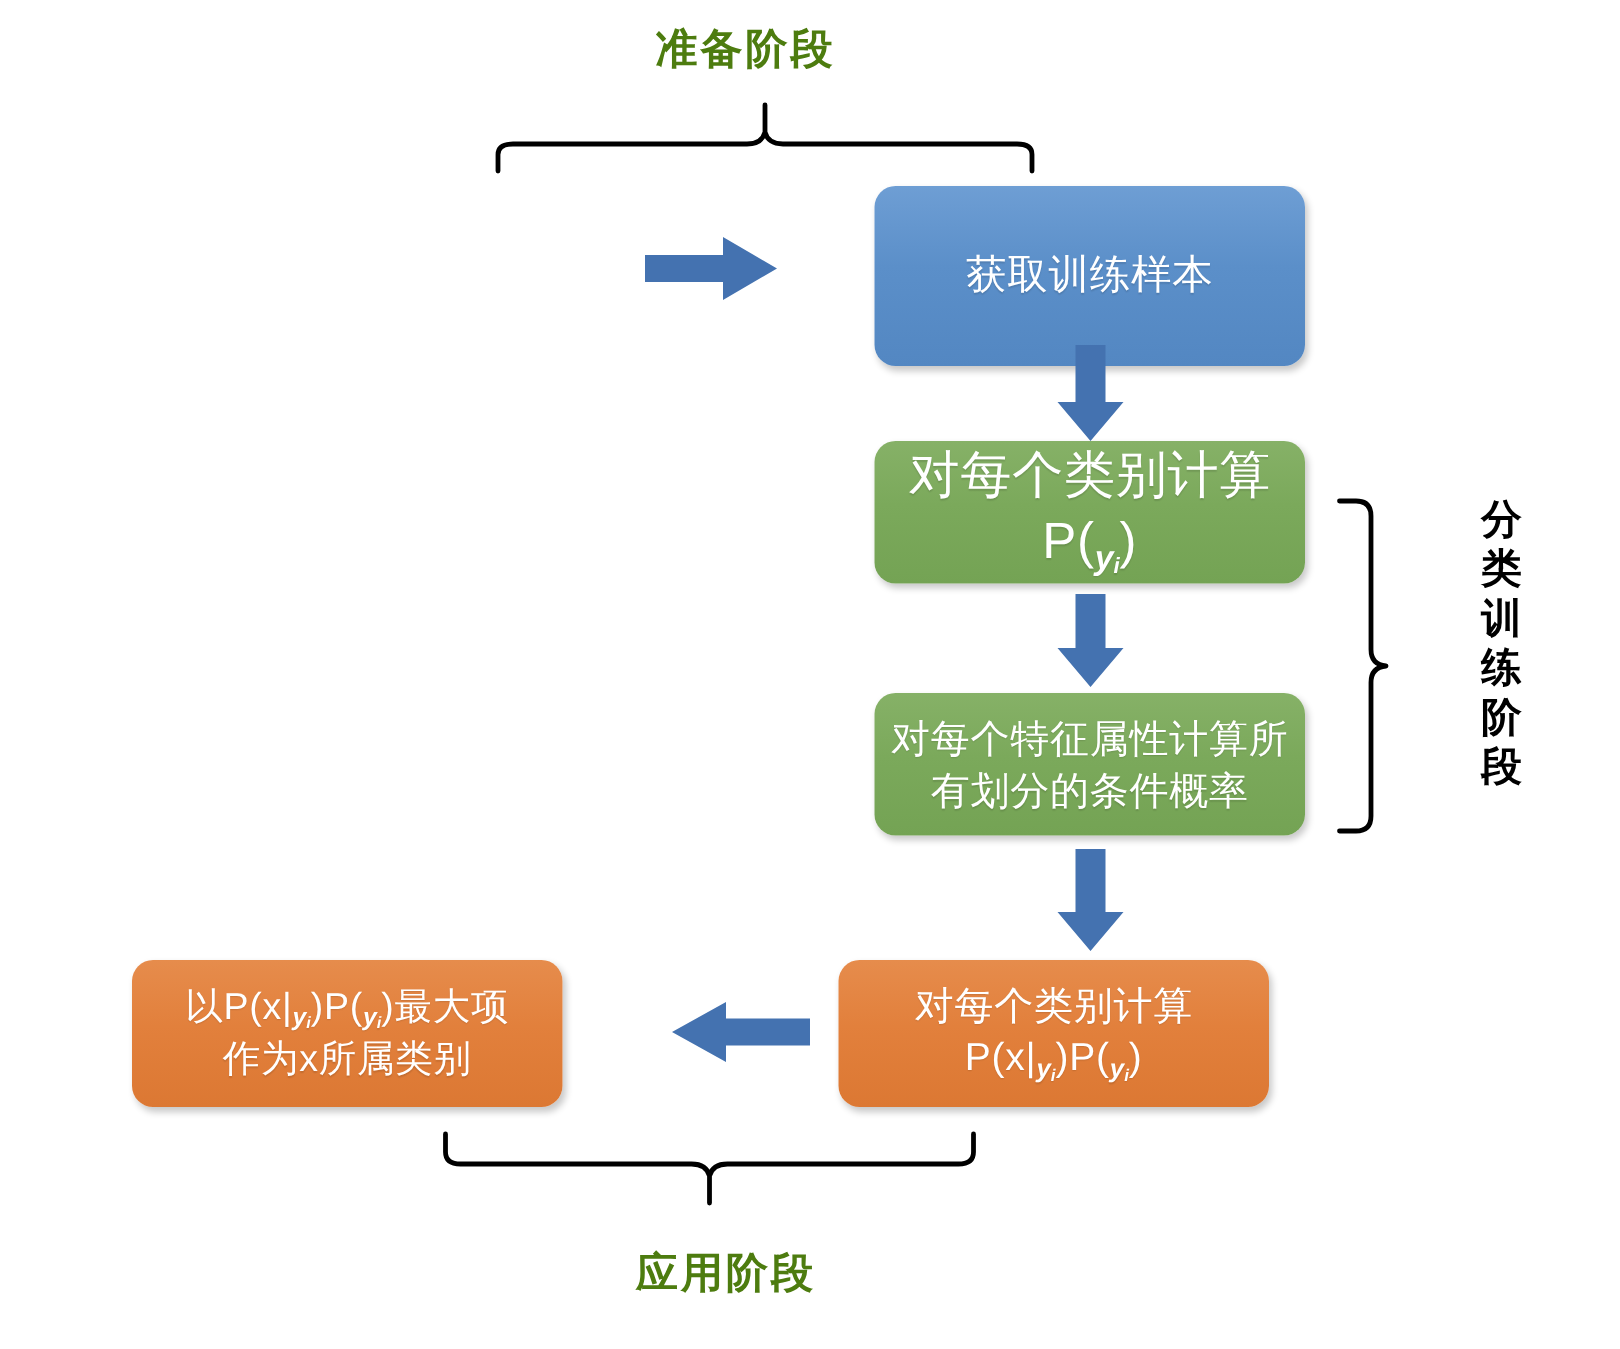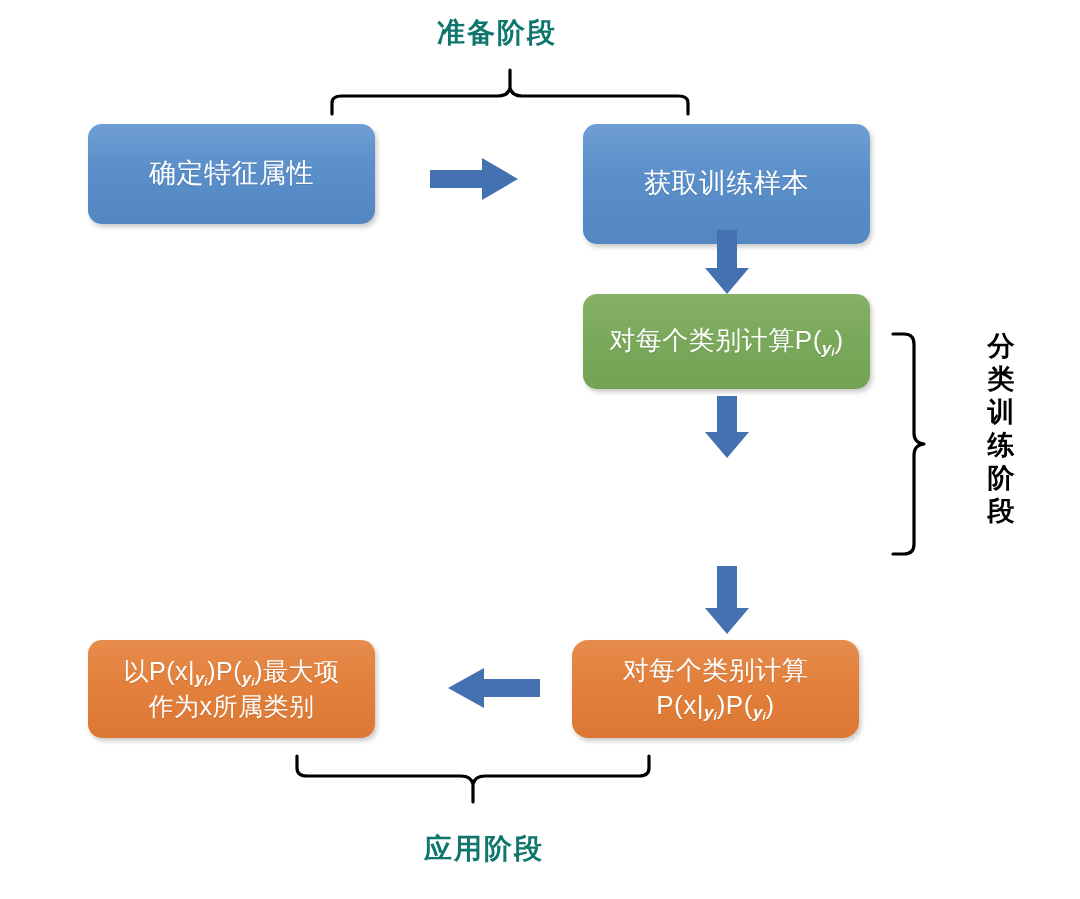--- a/index.html
+++ b/index.html
@@ -59,21 +59,21 @@
   .arrow {
     position: absolute;
   }
 
   
   .brace {
     position: absolute;
   }
   .phase-label {
     position: absolute;
-    color: #0f766e;
+    color: #4d7c0f;
     font-weight: bold;
     letter-spacing: 2px;
   }
   .phase-vertical {
     position: absolute;
     color: #000000;
     font-weight: bold;
     text-align: center;
     line-height: 1.22;
     width: 46px;
@@ -84,50 +84,50 @@
 
 <div id="canvas">
 
   <div class="phase-label" style="left:437px; top:14px; font-size:28px;">准备阶段</div>
 
   <svg class="brace" style="left:320px; top:68px;" width="380" height="48">
     <path d="M 12 46 L 12 35 Q 12 28 22 28 L 178 28 Q 188 28 190 20 L 190 2
              M 190 20 Q 192 28 202 28 L 358 28 Q 368 28 368 35 L 368 46" fill="none" stroke="#000000" stroke-width="3.2" stroke-linecap="round"></path>
   </svg>
 
-  <div class="node node-blue" style="left:88px; top:124px; width:287px; height:100px; font-size:27px;">
-    <span class="label">确定特征属性</span>
-  </div>
 
   <div class="node node-blue" style="left:583px; top:124px; width:287px; height:120px; font-size:27px;">
     <span class="label">获取训练样本</span>
   </div>
 
   <svg class="arrow" style="left:430px; top:158px;" width="92" height="44">
     <path d="M 0 12 L 52 12 L 52 0 L 88 21 L 52 42 L 52 30 L 0 30 Z" fill="#4472B0"></path>
   </svg>
 
   <svg class="arrow" style="left:704px; top:230px;" width="46" height="66">
     <path d="M 13 0 L 33 0 L 33 38 L 45 38 L 23 64 L 1 38 L 13 38 Z" fill="#4472B0"></path>
   </svg>
 
-  <div class="node node-green" style="left:583px; top:294px; width:287px; height:95px; font-size:26px;">
+  <div class="node node-green" style="left:583px; top:294px; width:287px; height:95px; font-size:34px;">
     <span class="label">对每个类别计算P(<span class="sub">y<span class="sub" style="vertical-align:-0.22em;">i</span></span>)</span>
   </div>
 
   <svg class="arrow" style="left:704px; top:396px;" width="46" height="64">
     <path d="M 13 0 L 33 0 L 33 36 L 45 36 L 23 62 L 1 36 L 13 36 Z" fill="#4472B0"></path>
   </svg>
 
+  <div class="node node-green" style="left:583px; top:462px; width:287px; height:95px; font-size:26px;">
+    <span class="label"><span>对每个特征属性计算所</span><br><span>有划分的条件概率</span></span>
+  </div>
 
   <svg class="arrow" style="left:704px; top:566px;" width="46" height="70">
     <path d="M 13 0 L 33 0 L 33 42 L 45 42 L 23 68 L 1 42 L 13 42 Z" fill="#4472B0"></path>
   </svg>
 
-  <div class="node node-orange" style="left:572px; top:640px; width:287px; height:98px; font-size:26px;border-radius:16px;">
+  <div class="node node-orange" style="left:559px; top:640px; width:287px; height:98px; font-size:26px;">
     <span class="label">对每个类别计算<br>P(x|<span class="sub">y<span class="sub" style="vertical-align:-0.22em;">i</span></span>)P(<span class="sub">y<span class="sub" style="vertical-align:-0.22em;">i</span></span>)</span>
   </div>
 
   <div class="node node-orange" style="left:88px; top:640px; width:287px; height:98px; font-size:25px;">
     <span class="label">以P(x|<span class="sub">y<span class="sub" style="vertical-align:-0.22em;">i</span></span>)P(<span class="sub">y<span class="sub" style="vertical-align:-0.22em;">i</span></span>)最大项<br>作为x所属类别</span>
   </div>
 
   <svg class="arrow" style="left:448px; top:668px;" width="92" height="42">
     <path d="M 92 11 L 36 11 L 36 0 L 0 20 L 36 40 L 36 29 L 92 29 Z" fill="#4472B0"></path>
   </svg>

